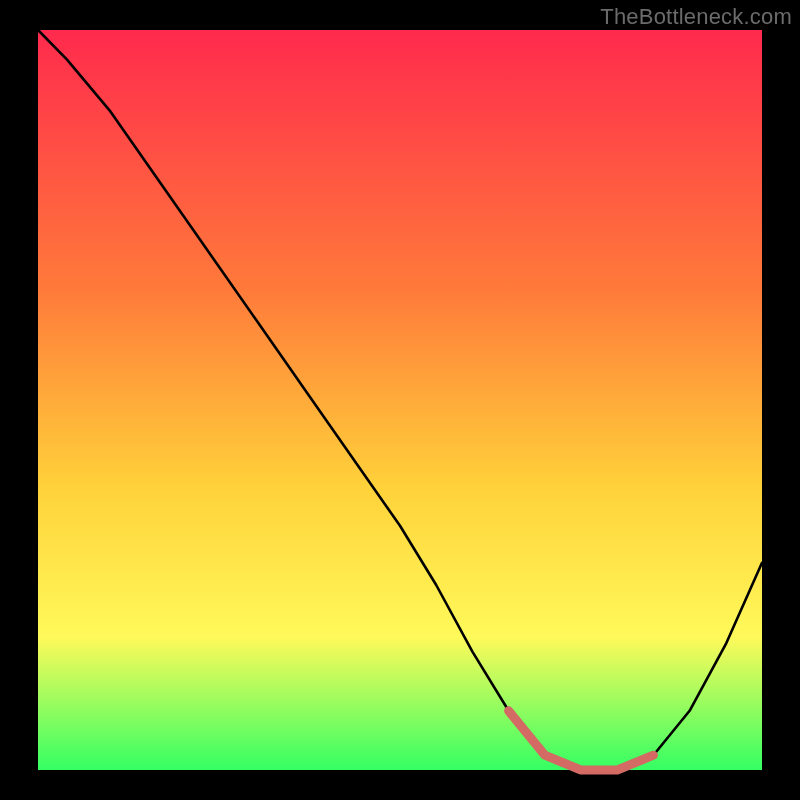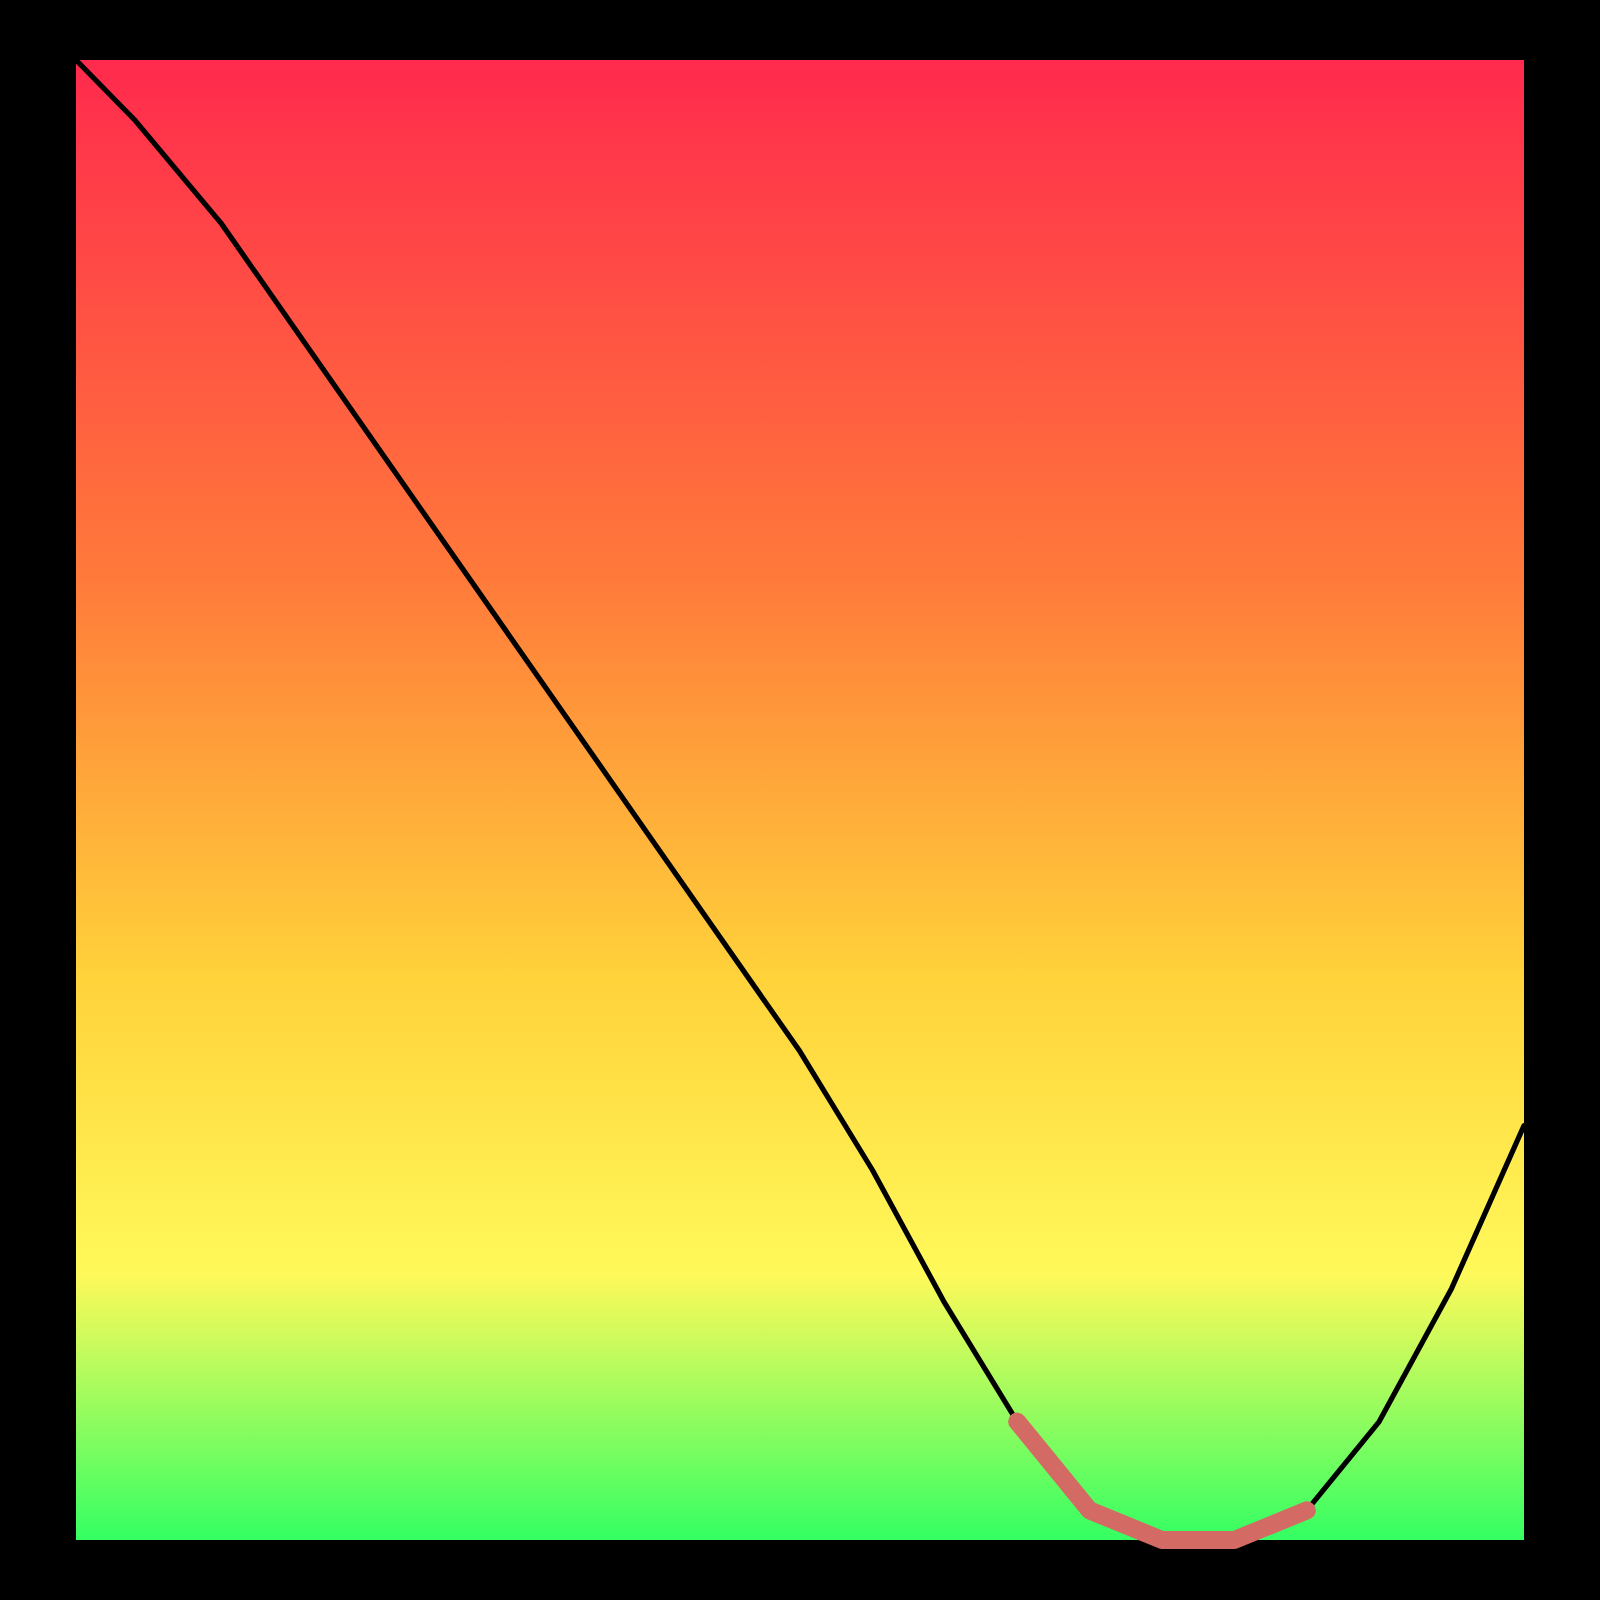--- a/index.html
+++ b/index.html
@@ -31,20 +31,21 @@
     position: absolute;
     top: 0;
     left: 0;
   }
 </style>
 </head>
 <body>
 
 <div class="frame">
 
+  <div class="watermark">TheBottleneck.com</div>
 
   <svg id="chart-svg" width="800" height="800" viewBox="0 0 800 800">
     <defs>
       <linearGradient id="bg-grad" x1="0" y1="0" x2="0" y2="1">
         <stop id="g0" offset="0%" stop-color="#ff2a4d"></stop>
         <stop id="g1" offset="35%" stop-color="#ff7a3a"></stop>
         <stop id="g2" offset="62%" stop-color="#ffd23a"></stop>
         <stop id="g3" offset="82%" stop-color="#fff95a"></stop>
         <stop id="g4" offset="100%" stop-color="#34ff63"></stop>
       </linearGradient>

